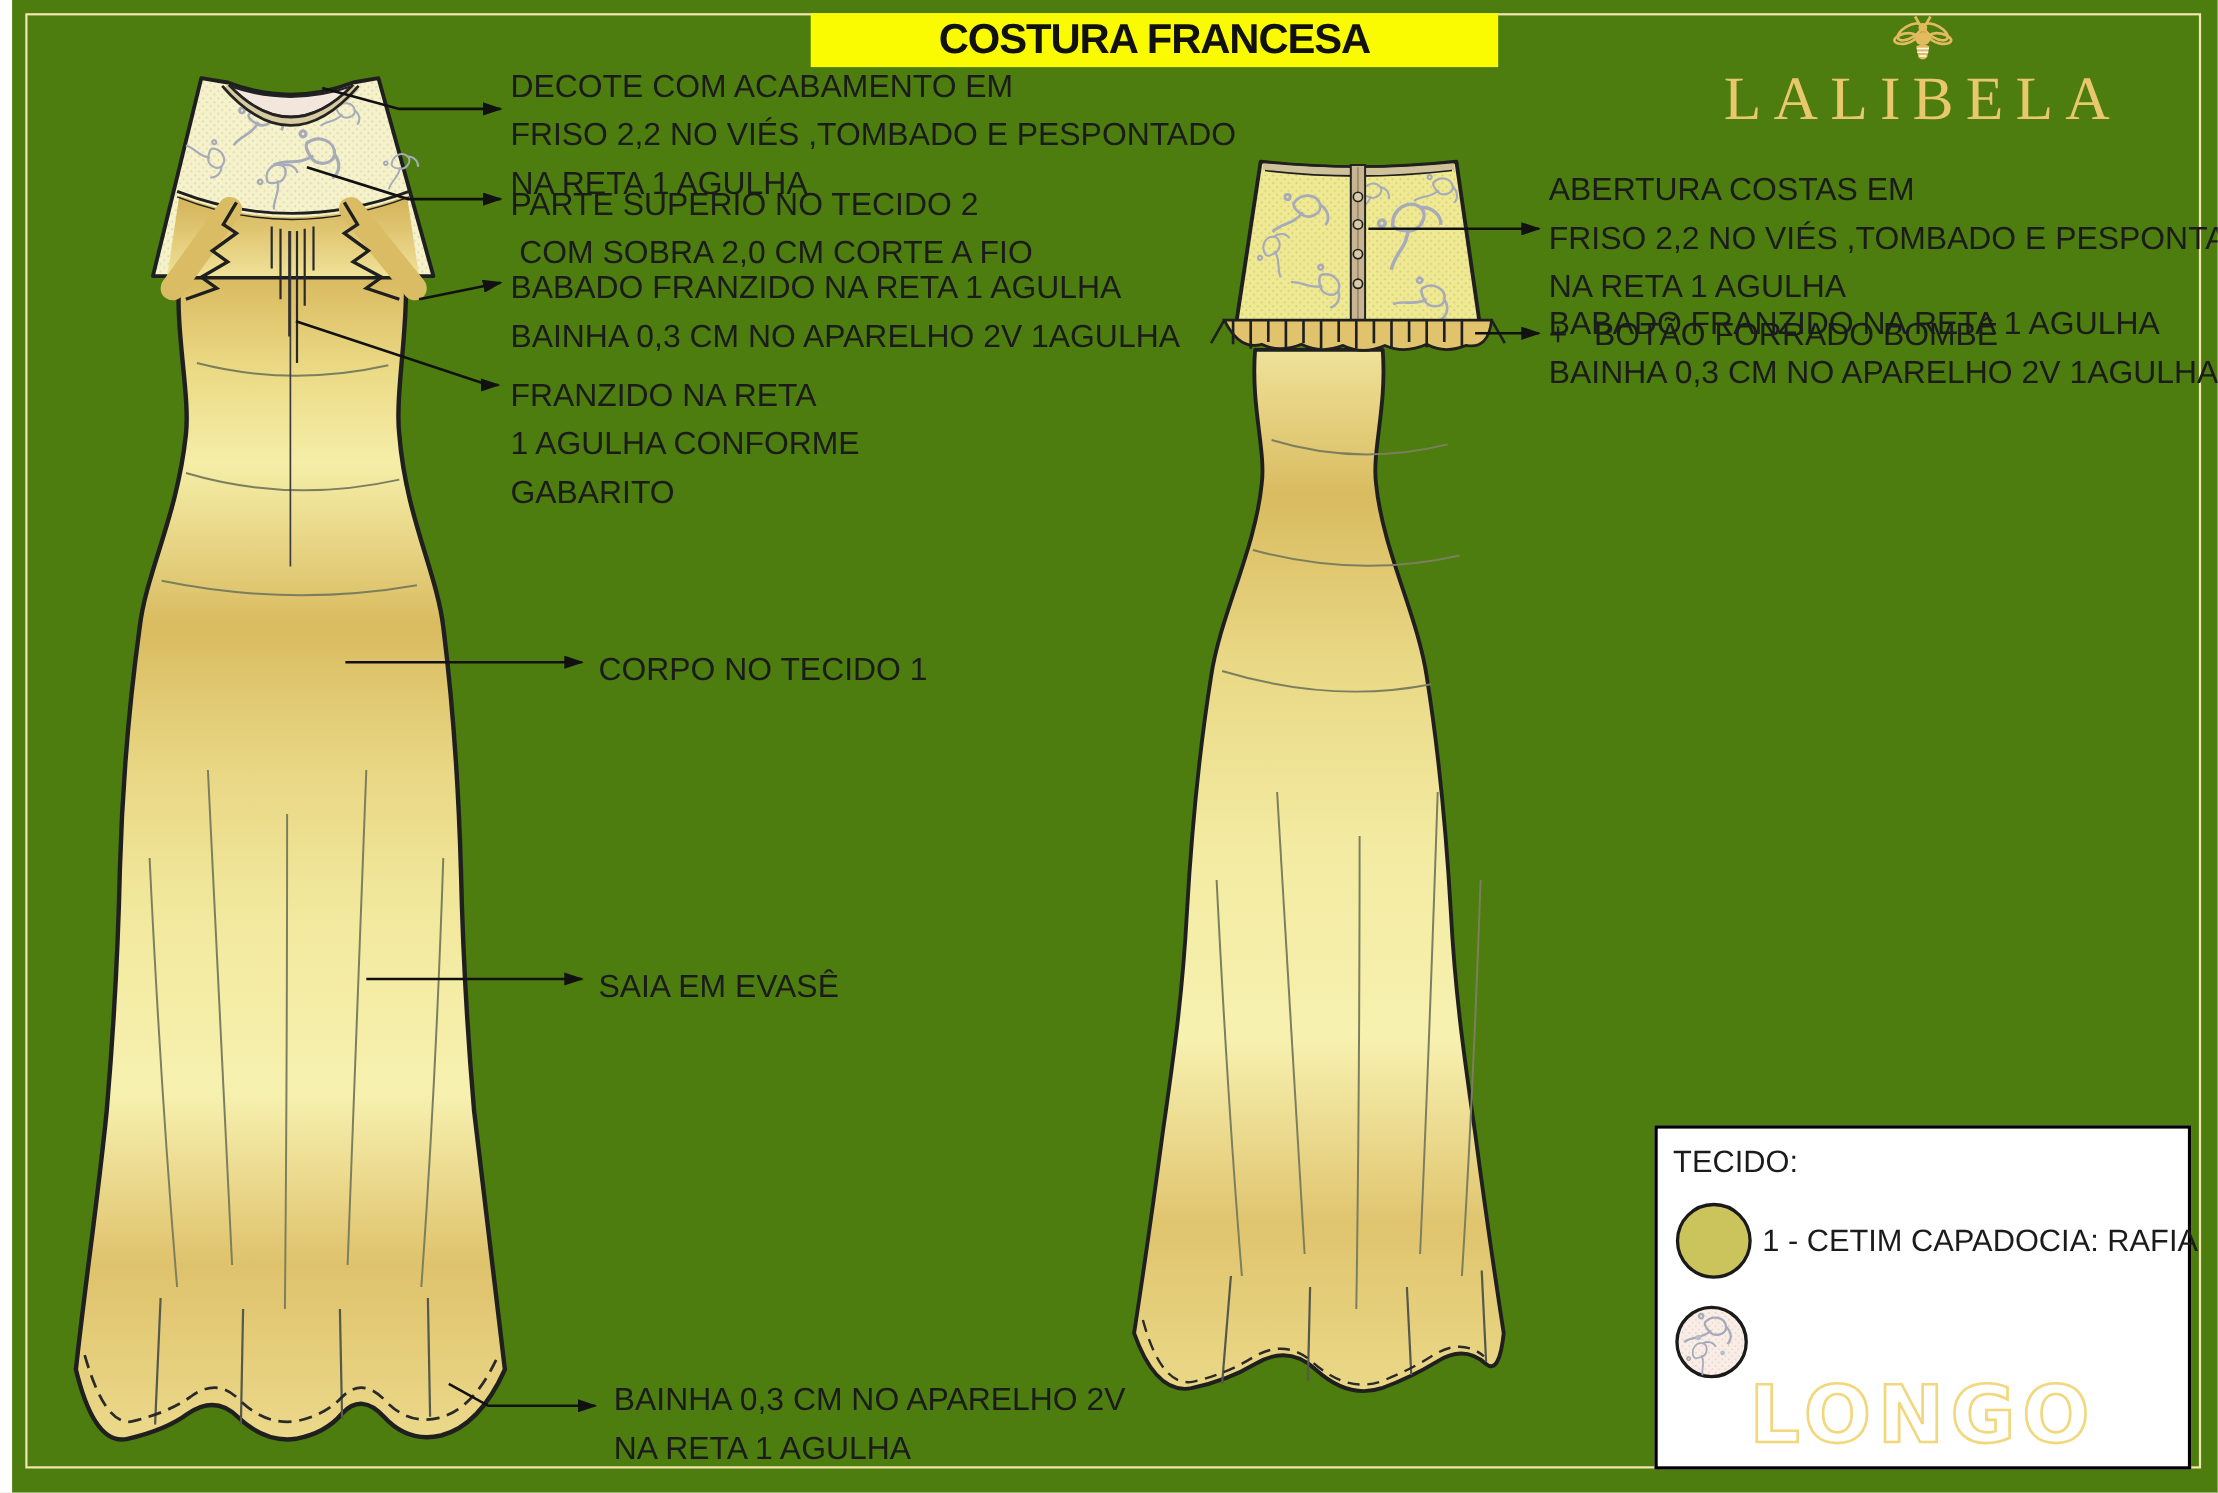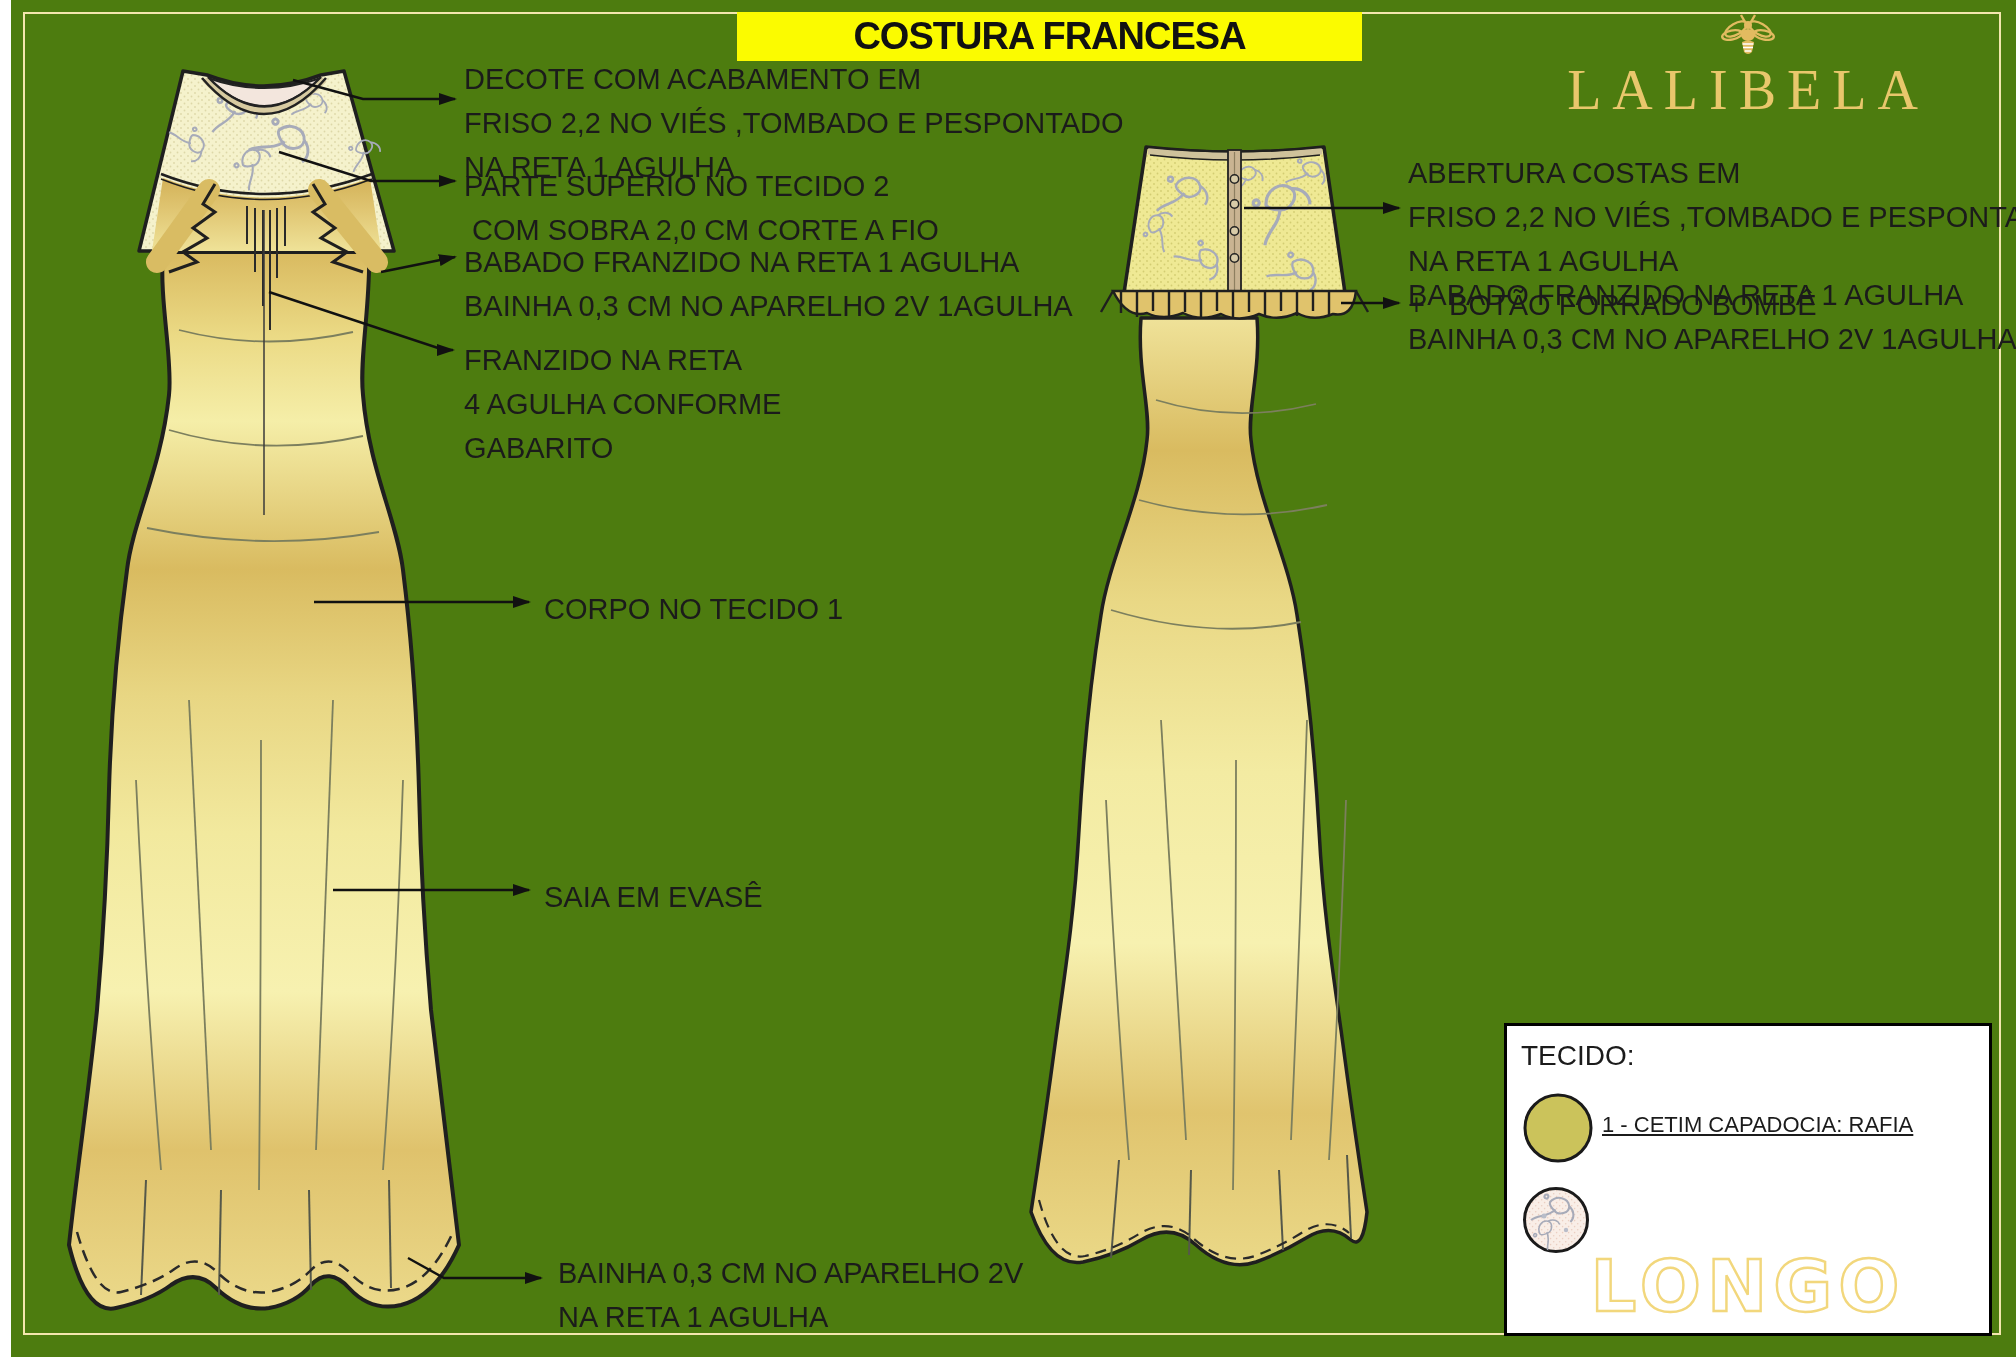--- a/index.html
+++ b/index.html
@@ -13,21 +13,21 @@
   .brand{position:absolute;left:1537px;top:58px;width:400px;text-align:center;
          font-family:"Liberation Serif",serif;font-size:56px;letter-spacing:11px;
          color:#E9C76C;white-space:nowrap;}
   .bee{position:absolute;left:1705px;top:10px;width:64px;height:52px;}
   .ann{position:absolute;font-size:29px;line-height:44px;color:#1b1b1b;white-space:pre;}
   .svg-layer{position:absolute;left:0;top:0;}
   .legend{position:absolute;left:1493px;top:1023px;width:488px;height:313px;
          border:3px solid #000000;box-sizing:border-box;background:#fff;}
   .legend-title{position:absolute;left:14px;top:14px;font-size:28px;color:#1b1b1b;}
   .swatch{position:absolute;left:15px;}
-  .legend-label{position:absolute;left:95px;font-size:22px;color:#1b1b1b;white-space:pre;text-decoration:underline;}
+  .legend-label{position:absolute;left:95px;font-size:28px;color:#1b1b1b;white-space:pre;}
   .longo{position:absolute;left:0;bottom:2px;width:100%;height:86px;}
 </style>
 </head>
 <body>
 
 <div class="stage">
 
   <svg class="svg-layer" width="2016" height="1357" viewBox="0 0 2016 1357">
     <defs>
       <marker id="ah" markerWidth="18" markerHeight="12" refX="16" refY="6" orient="auto" markerUnits="userSpaceOnUse">
@@ -230,21 +230,21 @@
   <div class="brand">LALIBELA</div>
 
   <div class="ann" style="left:453px;top:57px">DECOTE COM ACABAMENTO EM
 FRISO 2,2 NO VIÉS ,TOMBADO E PESPONTADO
 NA RETA 1 AGULHA</div>
   <div class="ann" style="left:453px;top:164px">PARTE SUPERIO NO TECIDO 2
  COM SOBRA 2,0 CM CORTE A FIO</div>
   <div class="ann" style="left:453px;top:240px">BABADO FRANZIDO NA RETA 1 AGULHA
 BAINHA 0,3 CM NO APARELHO 2V 1AGULHA</div>
   <div class="ann" style="left:453px;top:338px">FRANZIDO NA RETA
-4 AGULHA CONFORME
+1 AGULHA CONFORME
 GABARITO</div>
   <div class="ann" style="left:533px;top:587px">CORPO NO TECIDO 1</div>
   <div class="ann" style="left:533px;top:875px">SAIA EM EVASÊ</div>
   <div class="ann" style="left:547px;top:1251px">BAINHA 0,3 CM NO APARELHO 2V
 NA RETA 1 AGULHA</div>
   <div class="ann" style="left:1397px;top:151px">ABERTURA COSTAS EM
 FRISO 2,2 NO VIÉS ,TOMBADO E PESPONTADO
 NA RETA 1 AGULHA
 +   BOTÃO FORRADO BOMBÊ</div>
   <div class="ann" style="left:1397px;top:273px">BABADO FRANZIDO NA RETA 1 AGULHA

